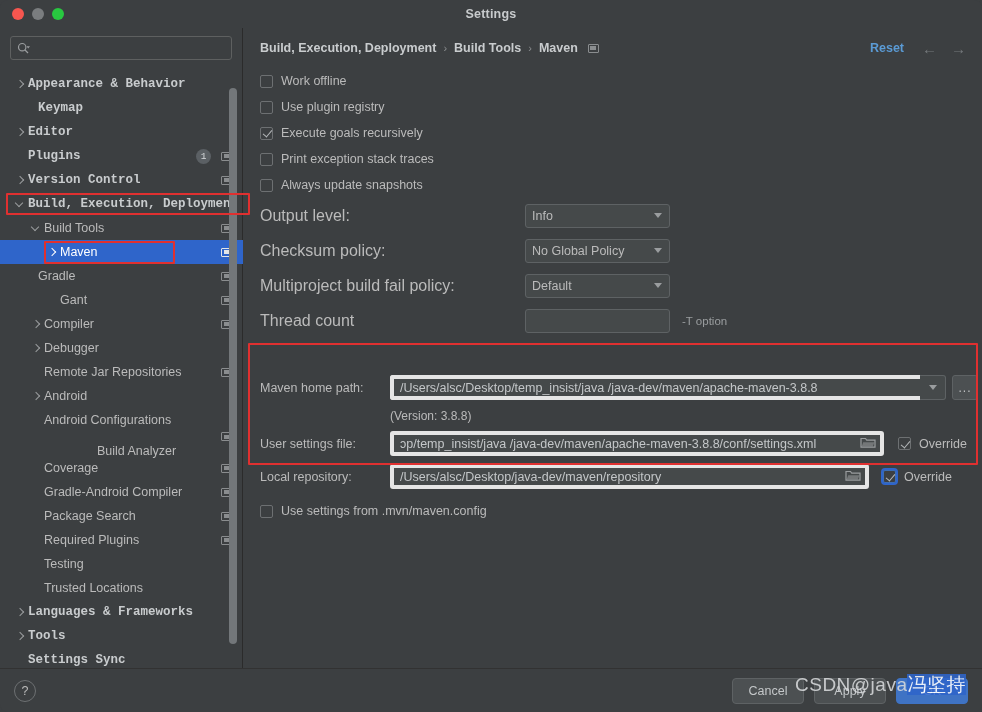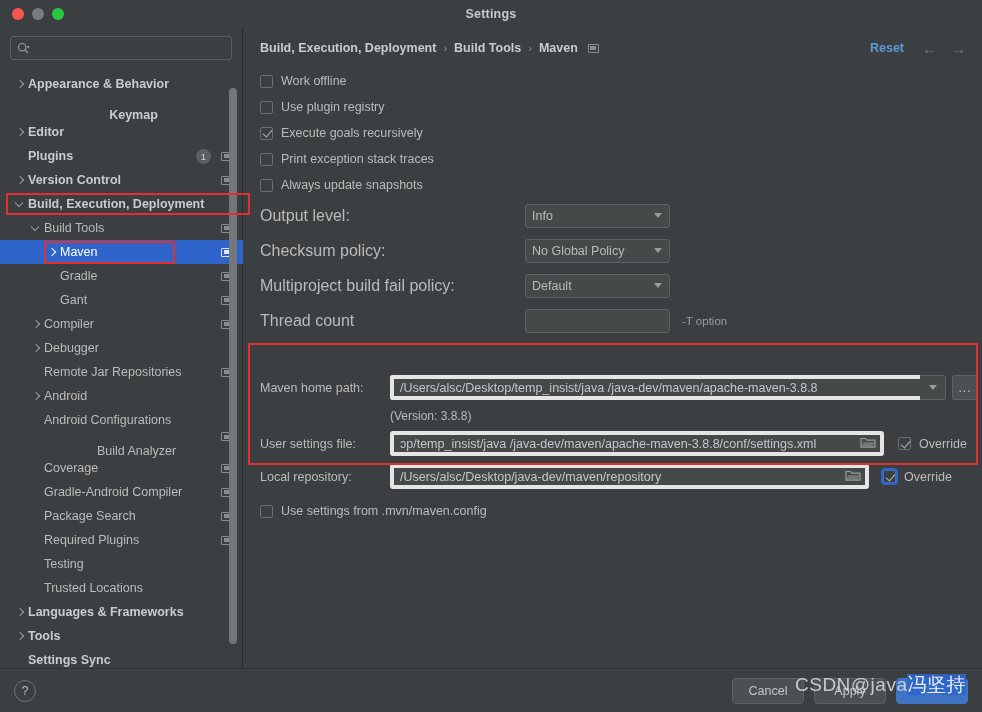--- a/index.html
+++ b/index.html
@@ -69,21 +69,21 @@
   .tree-inner { position: relative; }
   .row {
     position: relative;
     height: 24px;
     display: flex; align-items: center;
     color: #bbbbbb;
     font-size: 12.5px;
     white-space: nowrap;
     cursor: default;
   }
-  .row.bold { font-weight: bold; color: #c9ccce; }
+  .row.bold { font-weight: bold; color: #c9ccce; font-family: Liberation Mono, monospace; }
   .row.selected { background: #2f65ca; color: #ffffff; }
   .row .arrow {
     width: 12px; height: 12px;
     flex: 0 0 12px;
     margin-right: 2px;
     position: relative;
   }
   .row .arrow::before {
     content: "";
     position: absolute;
@@ -401,21 +401,21 @@
         <input class="search-input" value="" placeholder="" style="">
       </div>
     </div>
 
     <div class="tree">
       <div class="tree-inner" id="tree-inner">
           <div class="row bold" style="padding-left: 14px;">
             <span class="arrow"></span>
             <span class="label">Appearance &amp; Behavior</span>
           </div>
-          <div class="row bold" style="padding-left: 24px; flex-direction: column;">
+          <div class="row bold" style="padding-left: 24px;">
             <span class="arrow none"></span>
             <span class="label">Keymap</span>
           </div>
           <div class="row bold" style="padding-left: 14px;">
             <span class="arrow"></span>
             <span class="label">Editor</span>
           </div>
           <div class="row bold" style="padding-left: 14px;">
             <span class="arrow none"></span>
             <span class="label">Plugins</span>
@@ -434,21 +434,21 @@
           <div class="row" style="padding-left: 30px;">
             <span class="arrow down"></span>
             <span class="label">Build Tools</span>
             <span class="cfg-icon"></span>
           </div>
           <div class="row selected" style="padding-left: 46px;">
             <span class="arrow"></span>
             <span class="label">Maven</span>
             <span class="cfg-icon"></span>
           </div>
-          <div class="row" style="padding-left: 46px;">
+          <div class="row" style=" gap: 24px;">
             <span class="arrow none"></span>
             <span class="label">Gradle</span>
             <span class="cfg-icon"></span>
           </div>
           <div class="row" style="padding-left: 46px;">
             <span class="arrow none"></span>
             <span class="label">Gant</span>
             <span class="cfg-icon"></span>
           </div>
           <div class="row" style="padding-left: 30px;">

